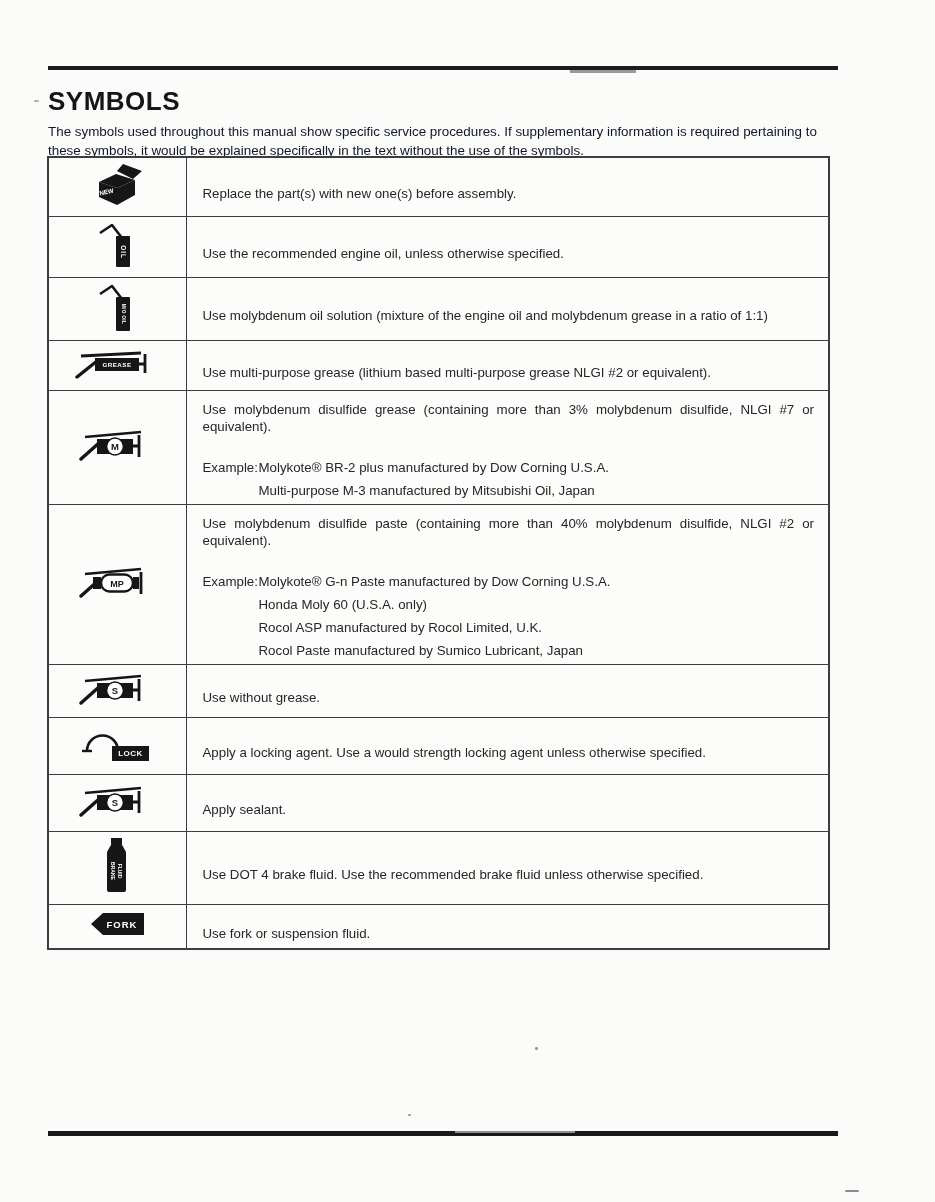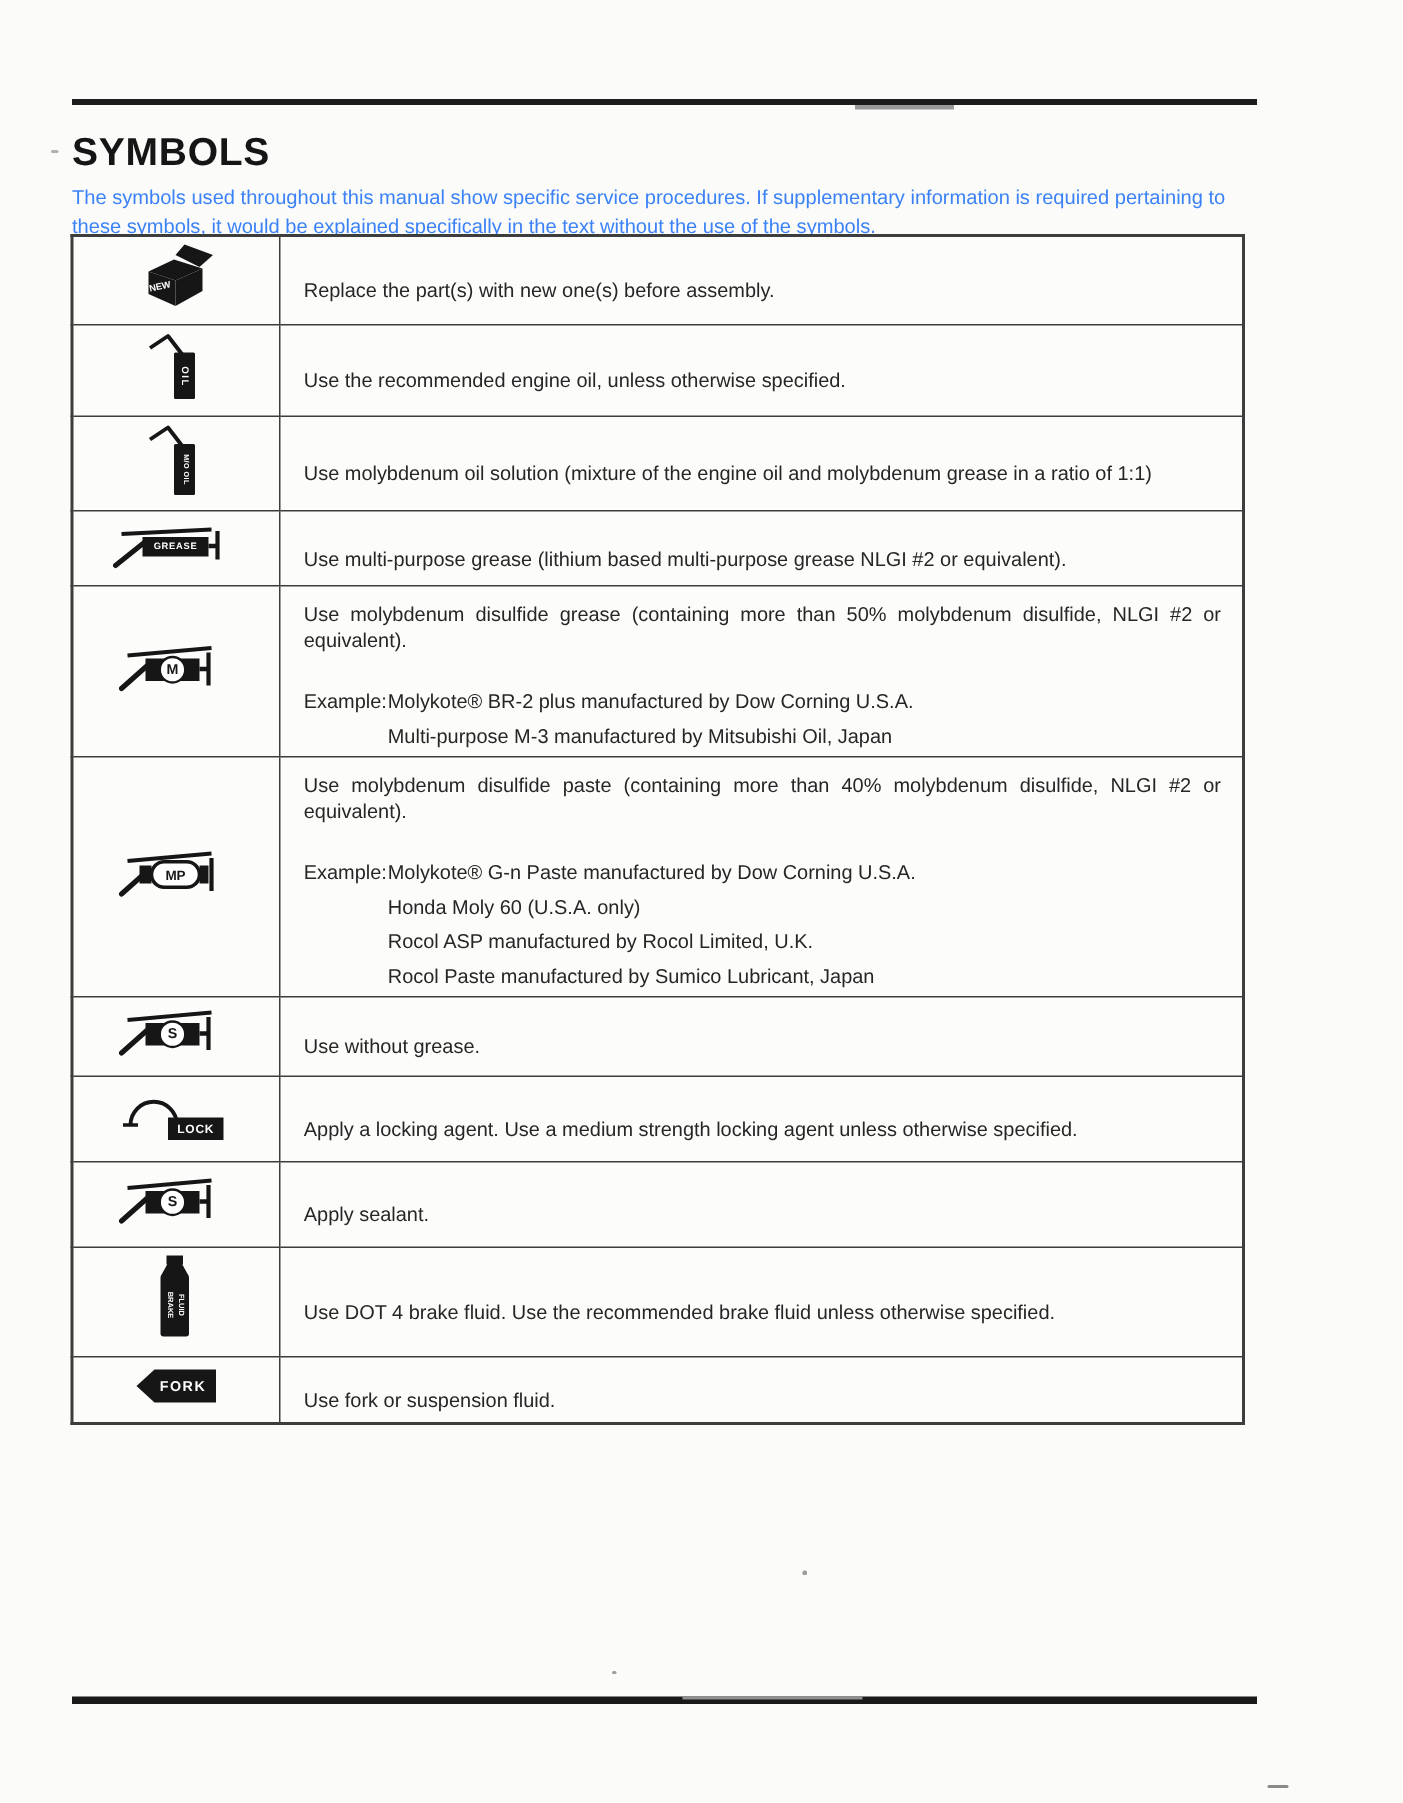--- a/index.html
+++ b/index.html
@@ -16,21 +16,21 @@
   }
   .rule-top { top:66px; }
   .rule-bottom { top:1131px; height:5px; background:#191919; }
   .rule-smudge { position:absolute; background:#9a9a9a; }
   .page-title {
     position:absolute; left:48px; top:74px;
     font-size:26px; font-weight:bold; letter-spacing:0.5px; color:#151515;margin-top:12px;
   }
   .intro {
     position:absolute; left:48px; top:109px; width:793px;
-    font-size:13.4px; line-height:19px; color:#3b82f6;
+    font-size:13.4px; line-height:19px; color:#0f172a;
   }
   table.symbols {
     position:absolute; left:47px; top:156px;
     width:781px; border-collapse:collapse; table-layout:fixed;
     background:#fcfcfb;
   }
   table.symbols, table.symbols td {
     border:1.5px solid #3d3d3d;
   }
   table.symbols td { border-width:1px; }
@@ -144,21 +144,21 @@
           <line class="stroke-ink" x1="2" y1="33" x2="20" y2="17" stroke-width="3.4" stroke-linecap="round"></line>
           <rect class="ink" x="18" y="13" width="36" height="15"></rect>
           <circle cx="36" cy="20.5" r="8.5" fill="#ffffff" stroke="#161616" stroke-width="1.6"></circle>
           <text x="36" y="20.5" font-size="9.5" fill="#161616" text-anchor="middle" dominant-baseline="central">M</text>
           <line class="stroke-ink" x1="54" y1="20" x2="60" y2="20" stroke-width="3"></line>
           <line class="stroke-ink" x1="60" y1="9" x2="60" y2="31" stroke-width="2.8"></line>
         </svg>
       </span>
     </td>
     <td class="desc-cell desc-top">
-      <p class="desc justify">Use molybdenum disulfide grease (containing more than 50% molybdenum disulfide, NLGI #2 or equivalent).</p>
+      <p class="desc justify">Use molybdenum disulfide grease (containing more than 3% molybdenum disulfide, NLGI #7 or equivalent).</p>
       <div class="example">
         <div class="ex-line">
           <span class="ex-label">Example:</span><span>Molykote® BR-2 plus manufactured by Dow Corning U.S.A.</span>
         </div>
         <div class="ex-line ex-indent">Multi-purpose M-3 manufactured by Mitsubishi Oil, Japan</div>
       </div>
     </td>
   </tr>
 
   <tr style="height:138px">
@@ -212,21 +212,21 @@
       <span>
         <svg width="74" height="40" viewBox="0 0 74 40">
           <path class="stroke-ink" d="M7,27 A15.5,15.5 0 0 1 38,27" stroke-width="2.6"></path>
           <line class="stroke-ink" x1="2" y1="27" x2="12" y2="27" stroke-width="2.4"></line>
           <rect class="ink" x="32" y="22" width="37" height="15"></rect>
           <text x="50.5" y="29.8" font-size="8" fill="#ffffff" text-anchor="middle" dominant-baseline="central" letter-spacing="0.5">LOCK</text>
         </svg>
       </span>
     </td>
     <td class="desc-cell">
-      <p class="desc">Apply a locking agent. Use a medium strength locking agent unless otherwise specified.</p>
+      <p class="desc">Apply a locking agent. Use a would strength locking agent unless otherwise specified.</p>
     </td>
   </tr>
 
   <tr style="height:57px">
     <td class="icon-cell">
       <span>
         <svg width="76" height="38" viewBox="0 0 76 38">
           <line class="stroke-ink" x1="6" y1="11" x2="62" y2="6" stroke-width="2.6"></line>
           <line class="stroke-ink" x1="2" y1="33" x2="20" y2="17" stroke-width="3.4" stroke-linecap="round"></line>
           <rect class="ink" x="18" y="13" width="36" height="15"></rect>

